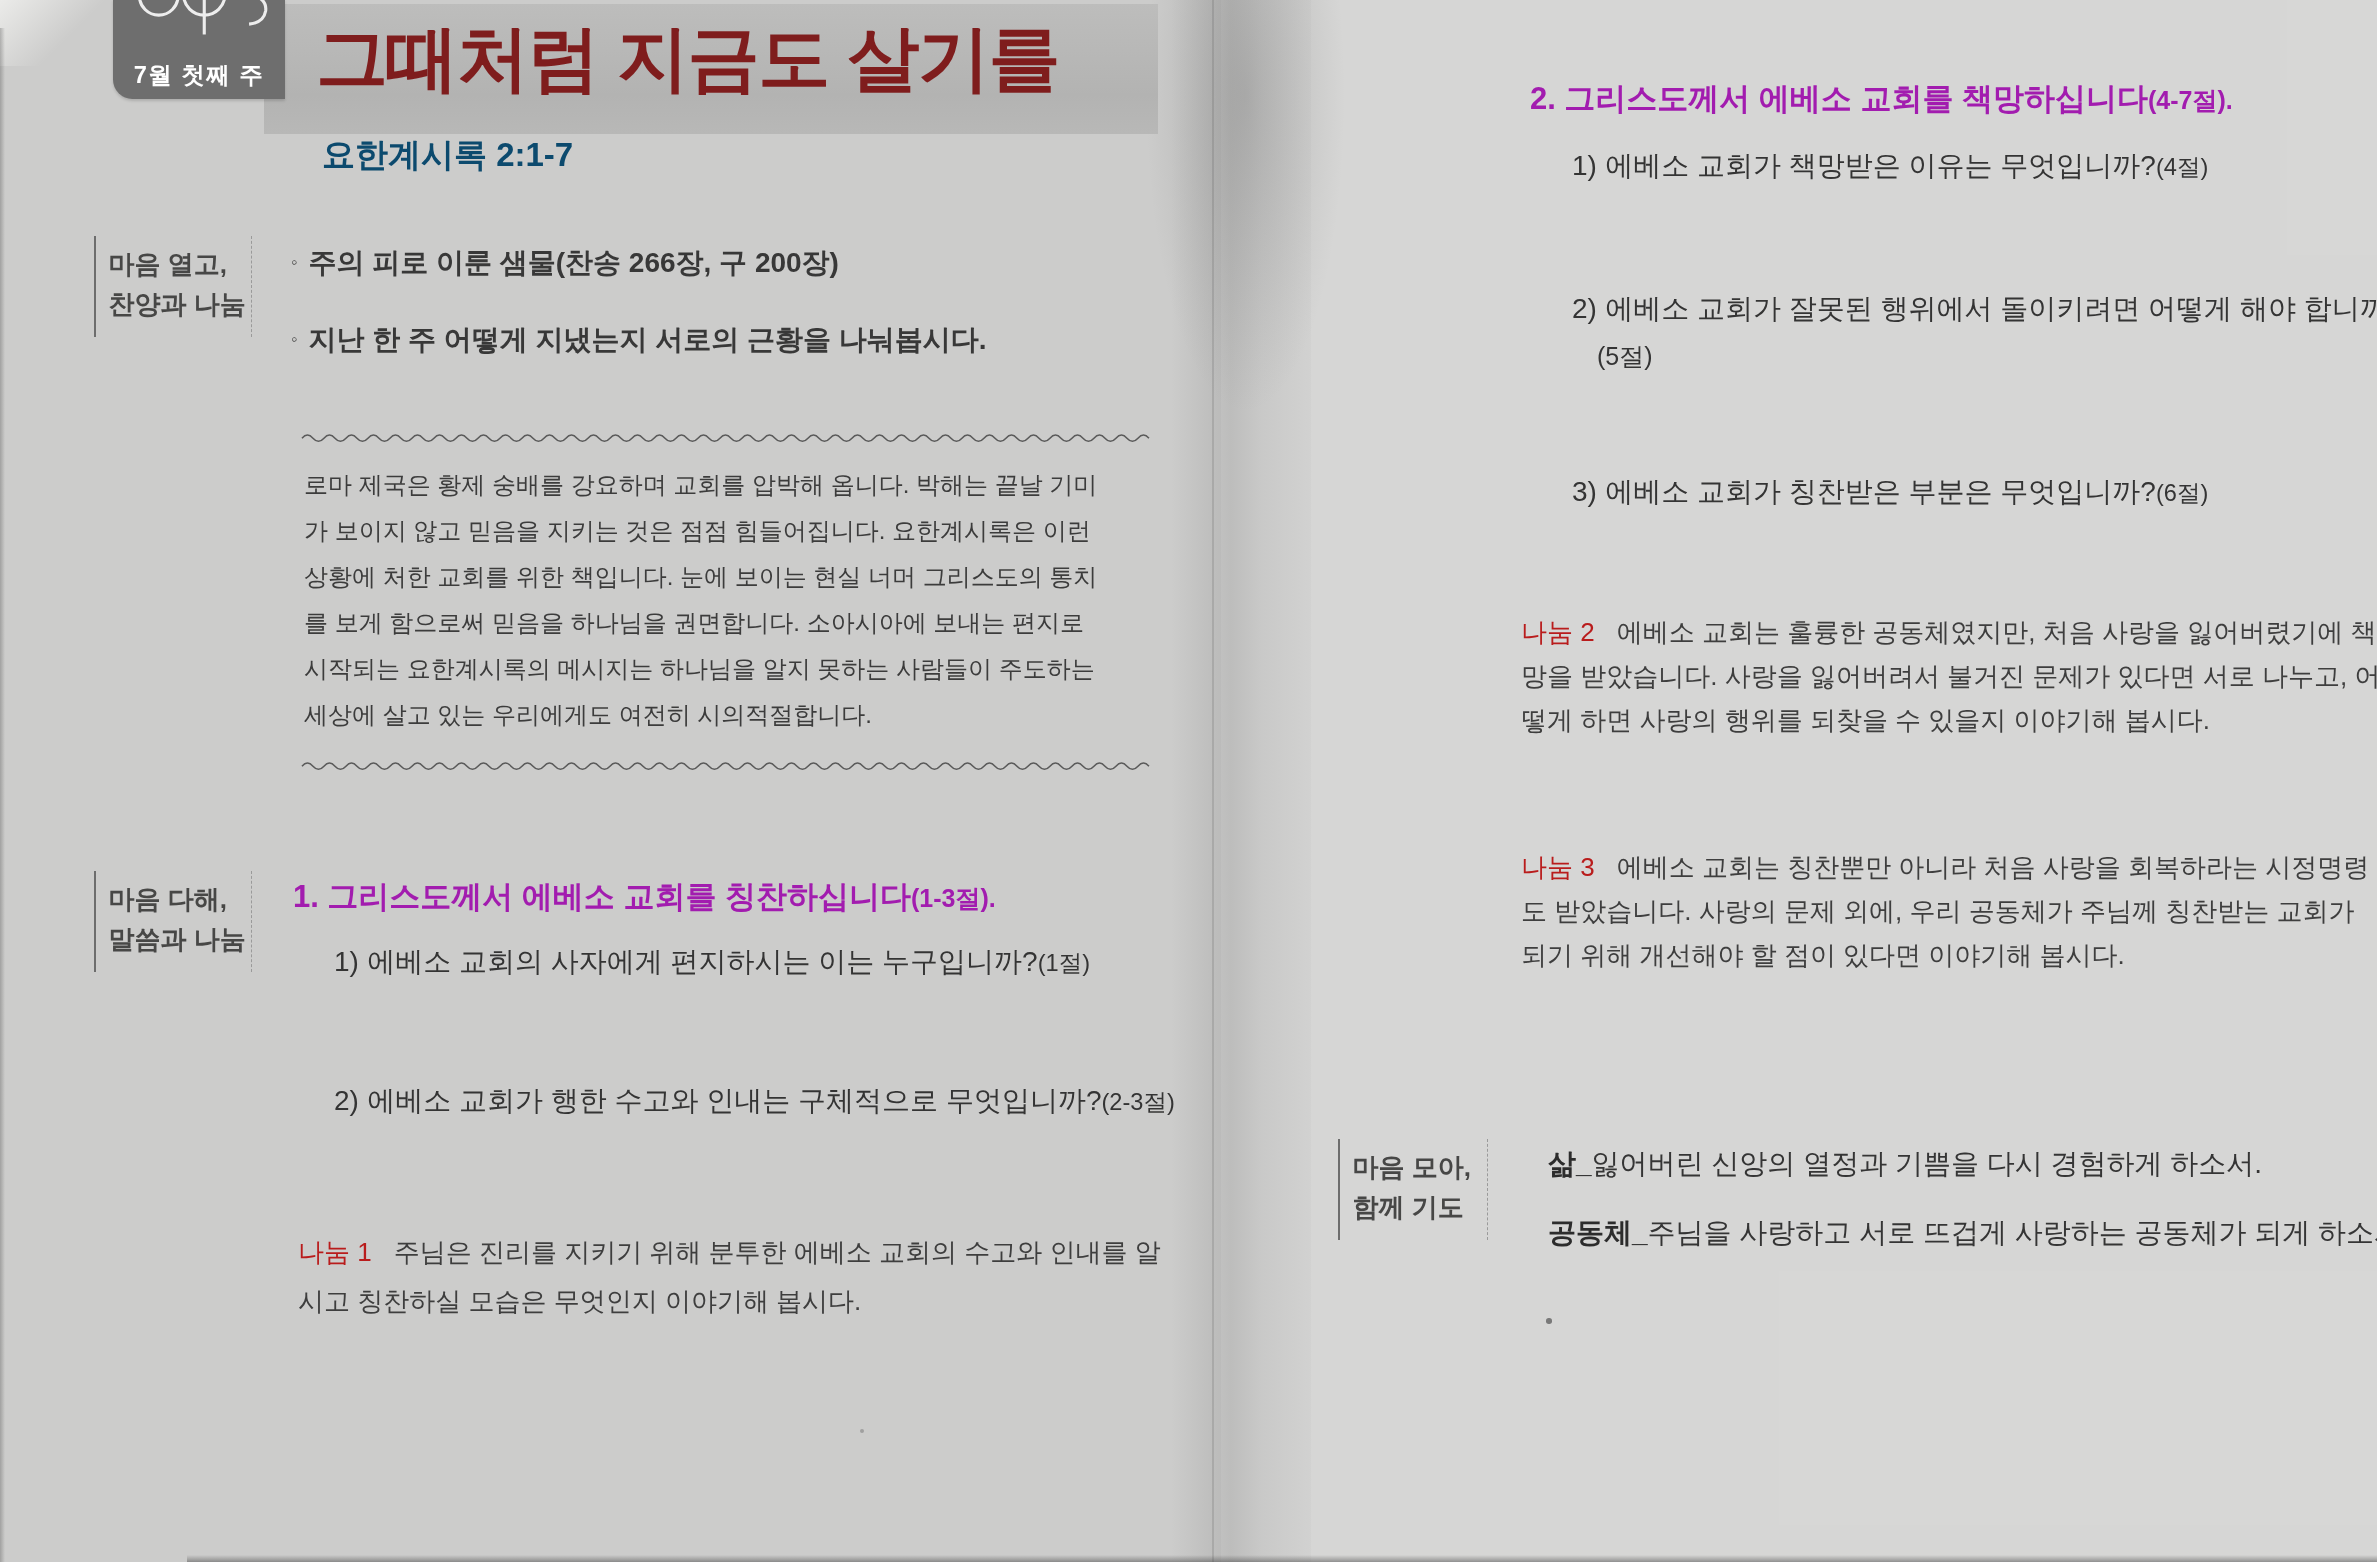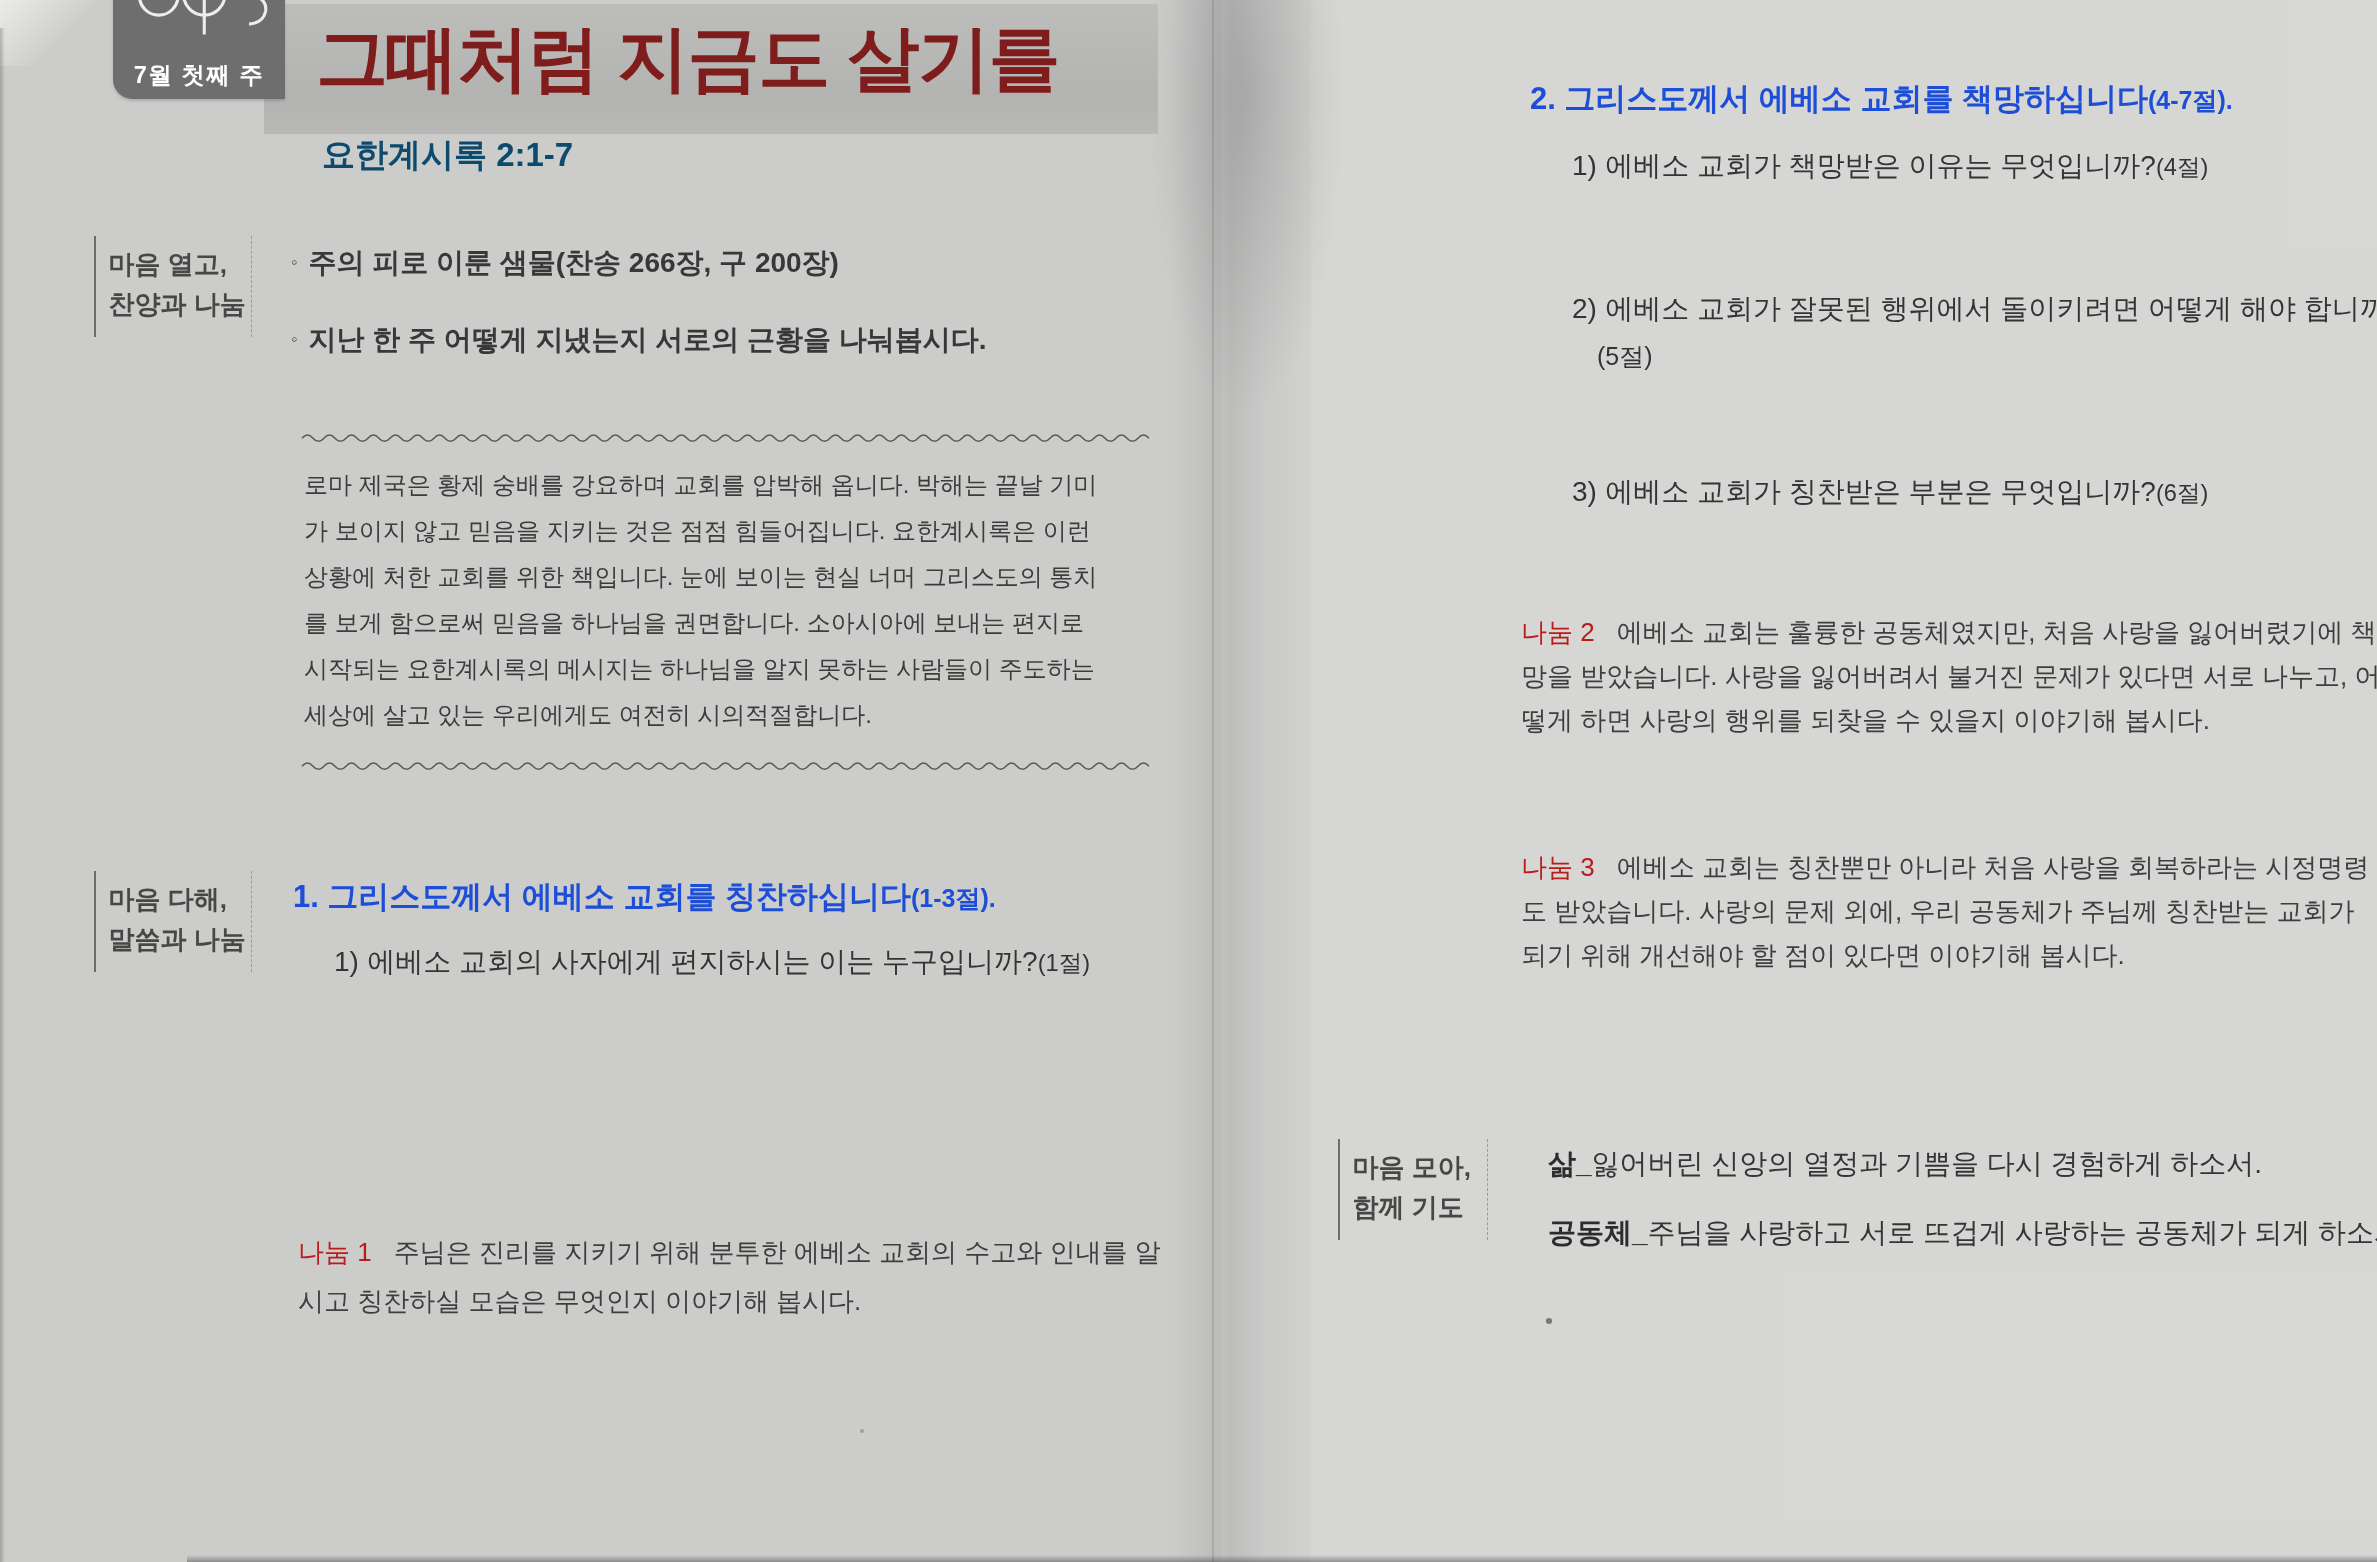--- a/index.html
+++ b/index.html
@@ -52,21 +52,21 @@
   .bullet-line{font-size:28px;font-weight:600;color:#383838;}
   .bullet-line .glyph{font-size:18px;vertical-align:4.2px;margin-right:11px;color:#4a4a4a;}
   .b1{left:291px;top:244px;} .b2{left:291px;top:321px;}
 
   .wavy{display:block;}
   .wave1{left:298px;top:432px;} .wave2{left:298px;top:760px;}
 
   .intro{left:304px;top:462px;width:881px;font-size:24px;font-weight:500;
     color:#3c3c3c;line-height:46px;}
 
-  .part-head{font-size:31px;font-weight:600;color:#1d4ed8;}
+  .part-head{font-size:31px;font-weight:600;color:#a21caf;}
   .part-head .no{margin-right:8.3px;}
   .part-head .ref{font-size:25px;font-weight:600;}
   .h1{left:293px;top:876px;} .h2{left:1530px;top:78px;}
 
   .question{font-size:28px;font-weight:500;color:#343434;}
   .question .no{margin-right:8.3px;}
   .question .ref{font-size:23.6px;}
   .p1q1{left:334px;top:943px;} .p1q2{left:334px;top:1082px;}
   .p2q1{left:1572px;top:147px;} .p2q2{left:1572px;top:290px;} .p2q3{left:1572px;top:473px;}
   .ref-line{left:1597px;top:340px;font-size:25px;font-weight:500;color:#343434;}
@@ -144,20 +144,23 @@
     <div>마음 다해,</div>
     <div>말씀과 나눔</div>
   </div>
 
   <div class="abs part-head nowrap h1">
     <span class="no">1.</span><span>그리스도께서 에베소 교회를 칭찬하십니다</span><span class="ref">(1-3절).</span>
   </div>
   <div class="abs question nowrap p1q1">
     <span class="no">1)</span><span>에베소 교회의 사자에게 편지하시는 이는 누구입니까?</span><span class="ref">(1절)</span>
   </div>
+  <div class="abs question nowrap p1q2">
+    <span class="no">2)</span><span>에베소 교회가 행한 수고와 인내는 구체적으로 무엇입니까?</span><span class="ref">(2-3절)</span>
+  </div>
   <div class="abs share share1">
     <div class="nowrap">
       <span class="share-label">나눔 1</span><span>주님은 진리를 지키기 위해 분투한 에베소 교회의 수고와 인내를 알</span>
     </div>
     <div class="nowrap">시고 칭찬하실 모습은 무엇인지 이야기해 봅시다.</div>
   </div>
 
   <div class="abs part-head nowrap h2">
     <span class="no">2.</span><span>그리스도께서 에베소 교회를 책망하십니다</span><span class="ref">(4-7절).</span>
   </div>

